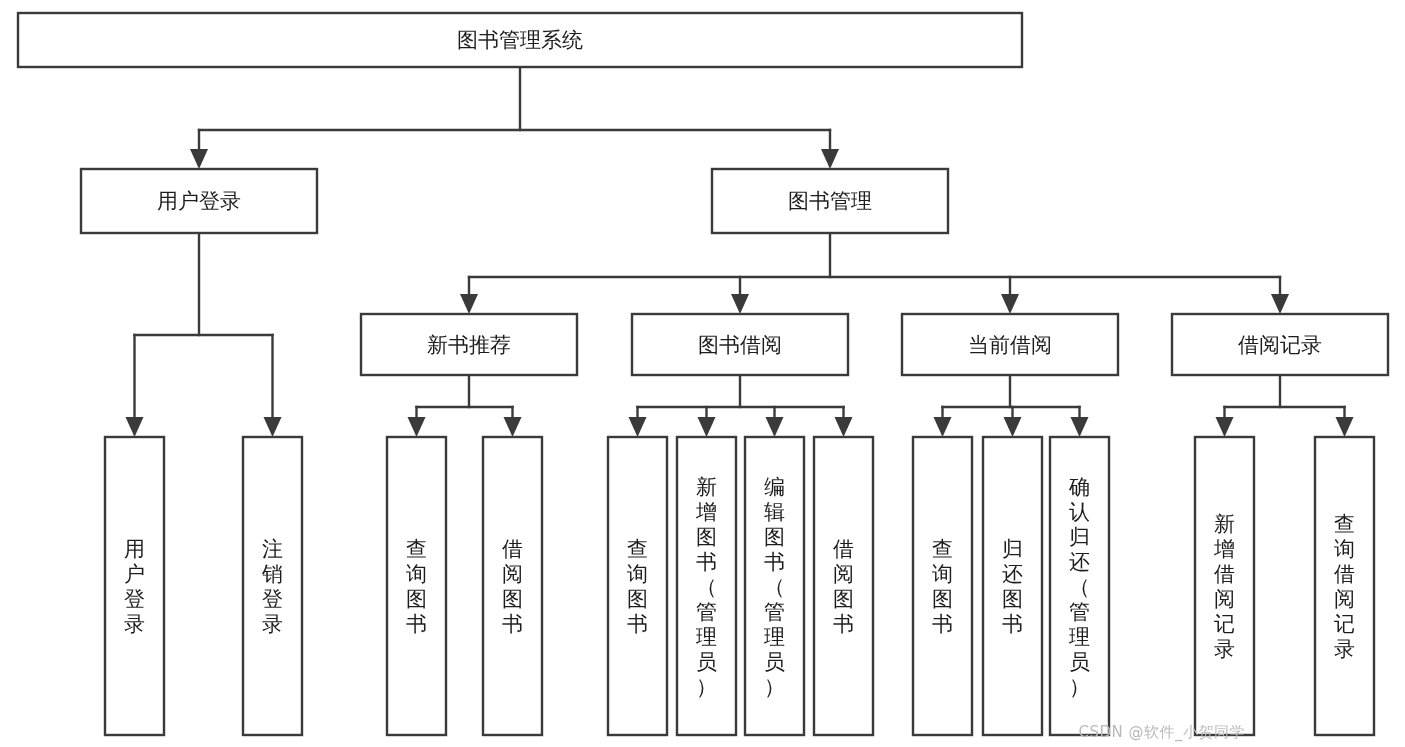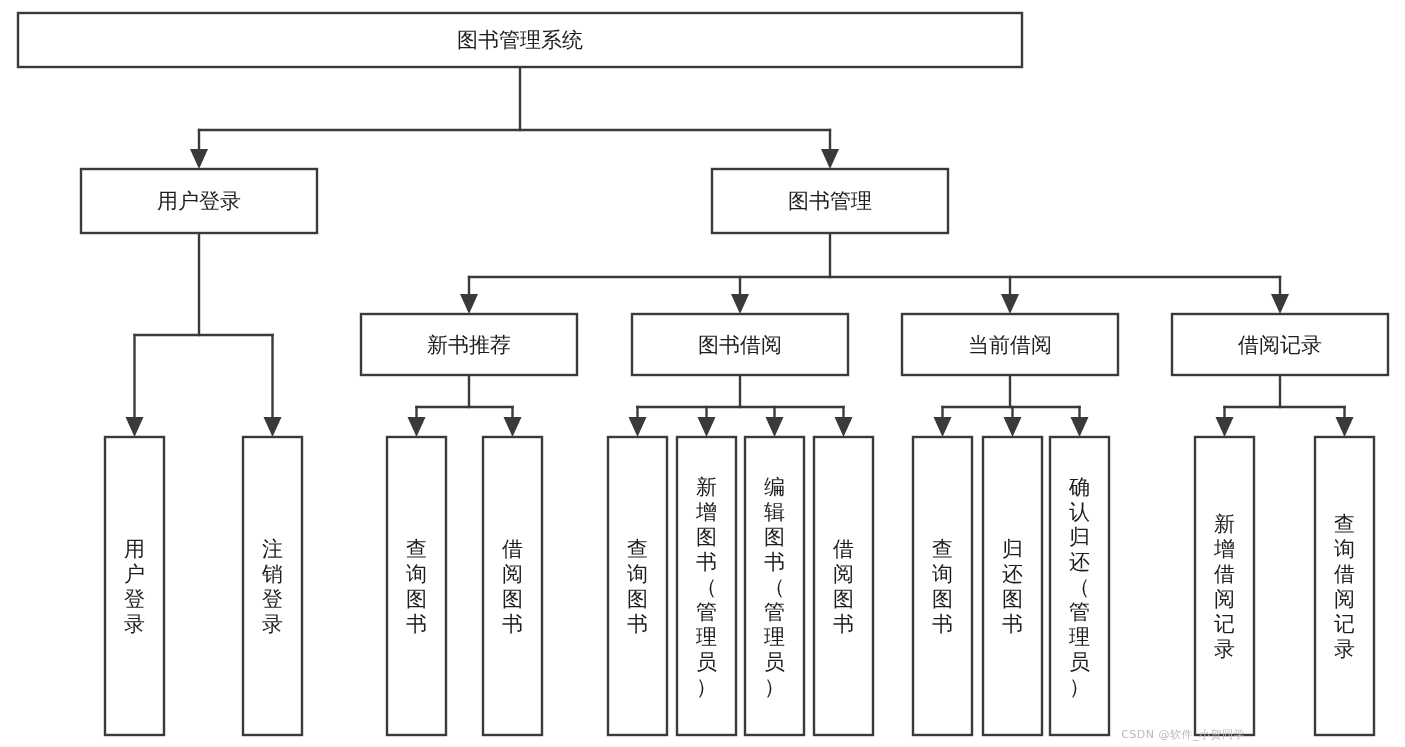--- a/index.html
+++ b/index.html
@@ -54,21 +54,21 @@
     font-family: "DejaVu Sans", "Liberation Sans", sans-serif;
     font-size: 21px;
     fill: #1d1d1d;
     text-anchor: middle;
   }
   .watermark-text {
     position: absolute;
     right: 14px;
     bottom: 5px;
     font-family: "DejaVu Sans", "Liberation Sans", sans-serif;
-    font-size: 11px;
+    font-size: 15px;
     color: #b9b9b9;
     letter-spacing: 0.5px;
     white-space: nowrap;
     user-select: none;
   }
 </style>
 </head>
 <body>
 
 <div id="diagram-root">

